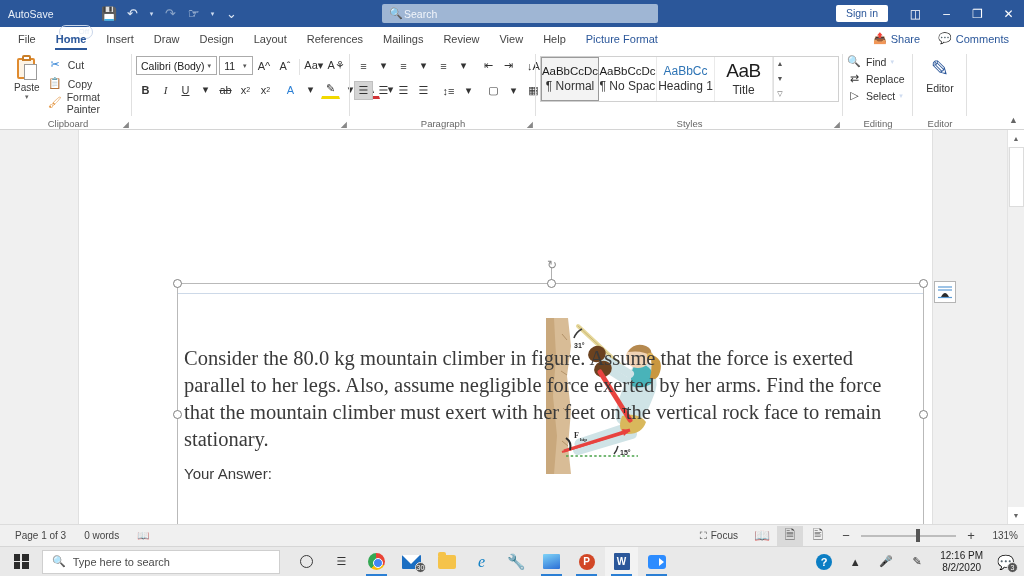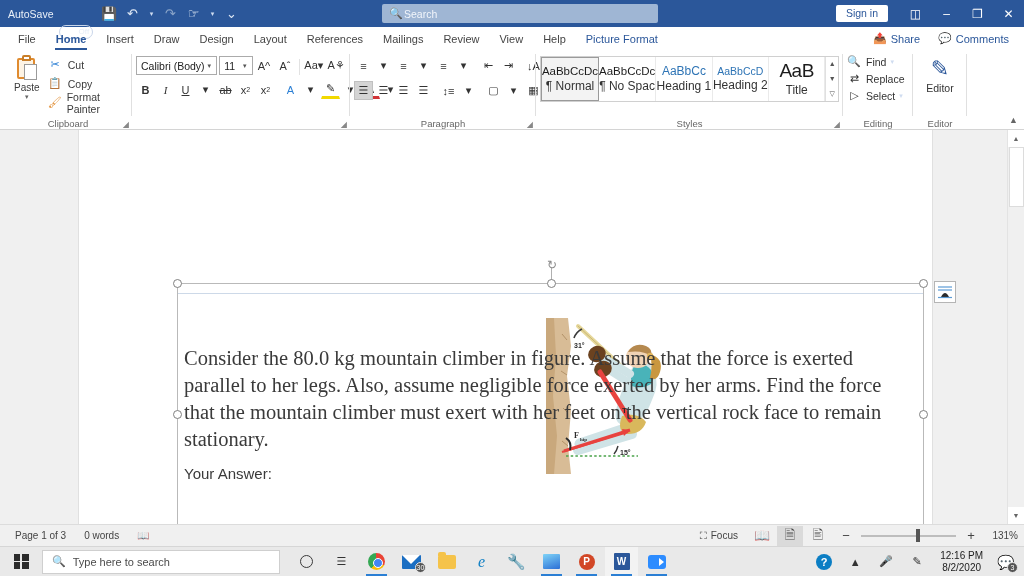--- a/index.html
+++ b/index.html
@@ -424,24 +424,20 @@
         </div>
         <div class="style-item">
           <span class="style-prev">AaBbCcDc</span>
           <span class="style-name">¶ No Spac...</span>
         </div>
         <div class="style-item">
           <span class="style-prev h1">AaBbCc</span>
           <span class="style-name">Heading 1</span>
         </div>
         <div class="style-item">
-          <span class="style-prev h2">AaBbCcD</span>
-          <span class="style-name">Heading 2</span>
-        </div>
-        <div class="style-item">
           <span class="style-prev title">AaB</span>
           <span class="style-name">Title</span>
         </div>
         <div class="gal-scroll">
           <div>▲</div>
           <div>▼</div>
           <div>▽</div>
         </div>
       </div>
       <div class="group-label">Styles</div>

